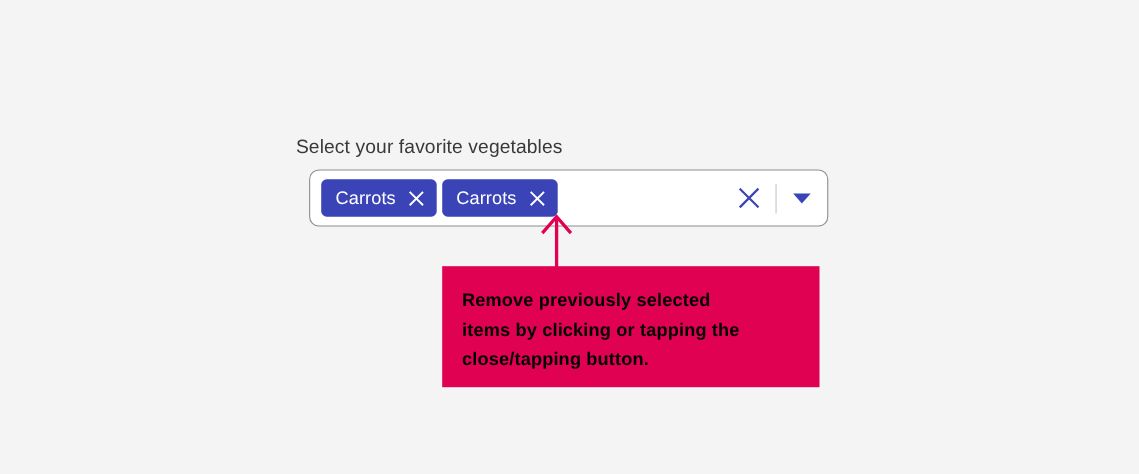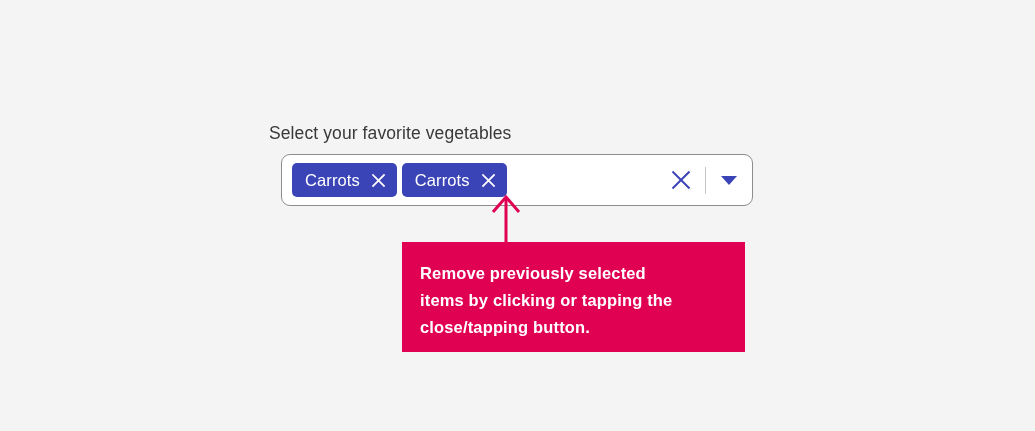--- a/index.html
+++ b/index.html
@@ -127,21 +127,21 @@
     left: 402px;
     top: 242px;
     width: 343px;
     height: 110px;
     background: #e00153;
     box-sizing: border-box;
     padding: 18px 22px 0 18px;
   }
 
   .callout-text {
-    color: #ffffff;
+    color: #000000;
     font-size: 16.5px;
     font-weight: bold;
     line-height: 27px;
     letter-spacing: 0.15px;
   }
 
   
   .arrow {
     position: absolute;
     left: 489px;

